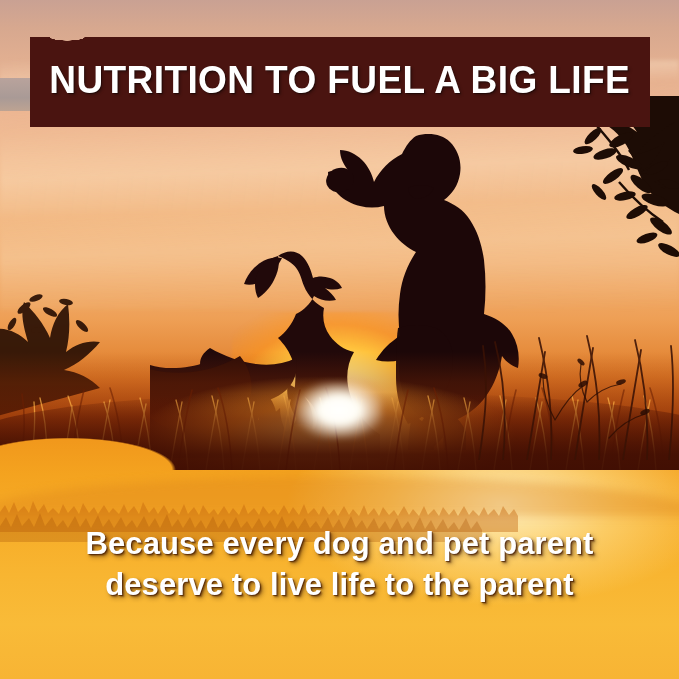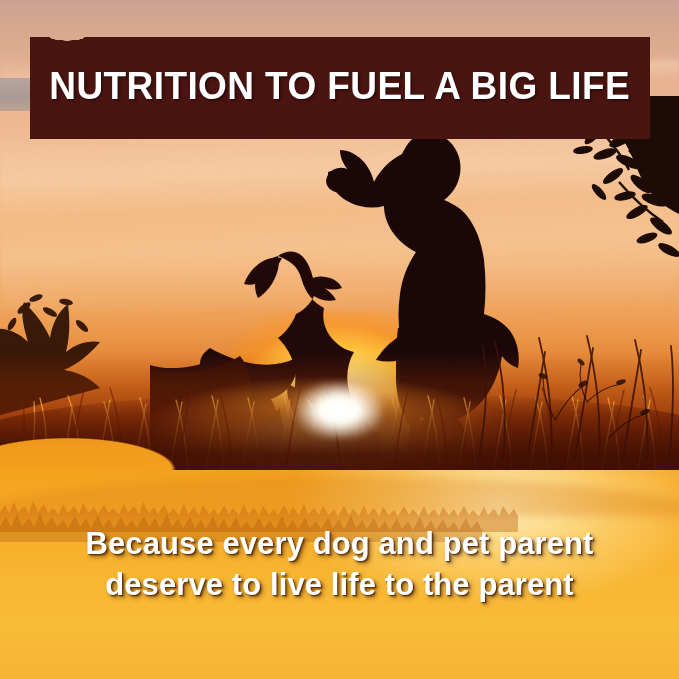--- a/index.html
+++ b/index.html
@@ -232,21 +232,21 @@
     width: 30px; height: 33px;
     background: linear-gradient(180deg, #b9a39c 0%, #a99a96 60%, #bda392 100%);
   }
 
   
   .title-bar {
     position: absolute;
     left: 30px;
     top: 37px;
     width: 620px;
-    height: 102px;
+    height: 90px;
     background: #4a1410;
     display: flex;
     align-items: center;
     justify-content: center;
     -webkit-mask-image:
       linear-gradient(#000 0 0),
       radial-gradient(ellipse 34px 7px at 6% 0%, #000 50%, transparent 52%),
       radial-gradient(ellipse 34px 7px at 20% 0%, #000 50%, transparent 52%),
       radial-gradient(ellipse 34px 7px at 34% 0%, #000 50%, transparent 52%),
       radial-gradient(ellipse 34px 7px at 48% 0%, #000 50%, transparent 52%),

